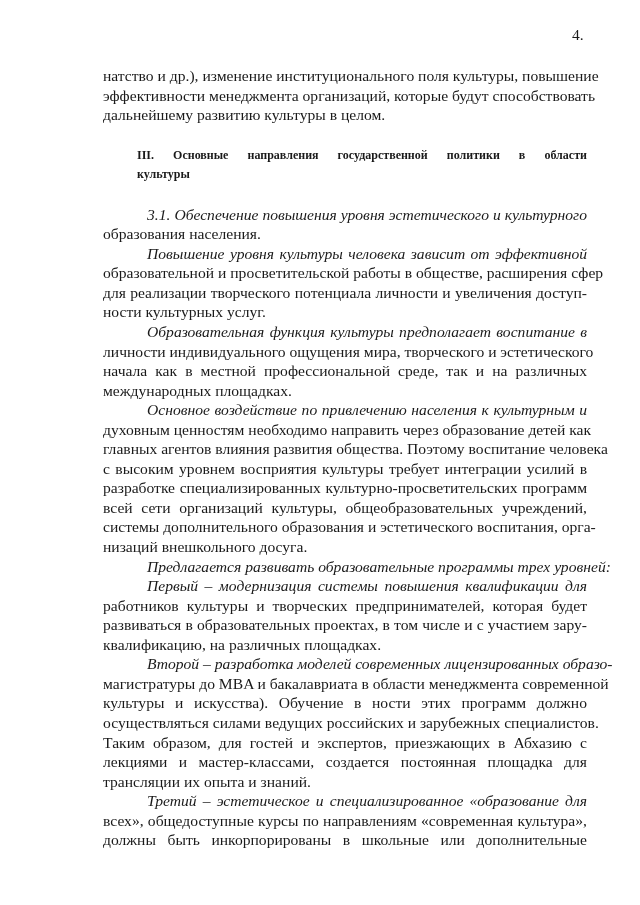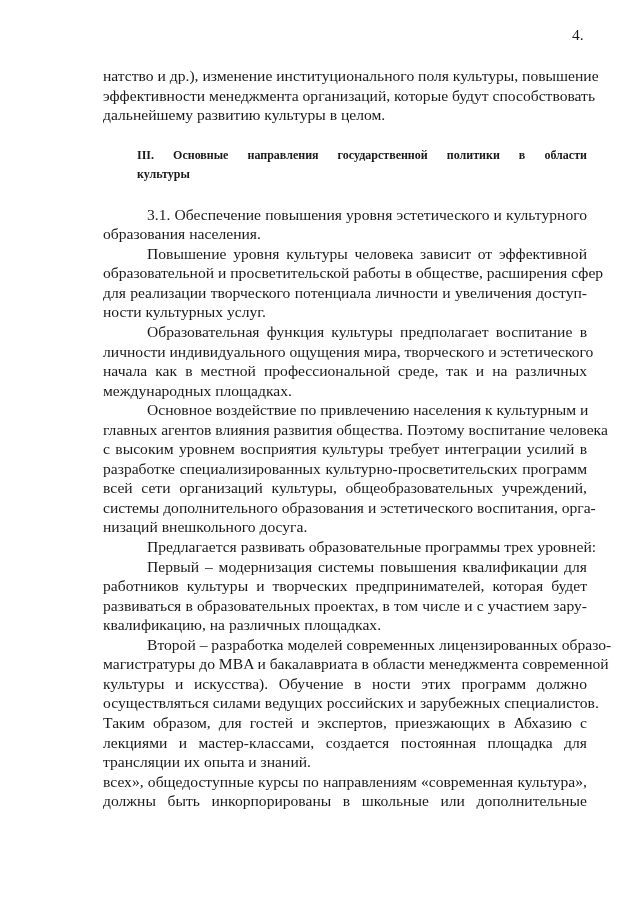--- a/index.html
+++ b/index.html
@@ -15,21 +15,21 @@
   }
   .body-text {
     position: absolute; left: 103px; top: 66px; width: 484px;
     font-size: 15.6px; line-height: 19.55px;
   }
   .line {
     display: block; text-align: justify; text-align-last: justify;
     white-space: nowrap; height: 19.55px;
   }
   .line.last { text-align-last: left; }
-  .indent { padding-left: 44px; }
+  .indent { padding-left: 44px; font-style: italic; }
   .heading {
     font-weight: bold; font-size: 12px; line-height: 19.5px;
     padding-left: 34px; margin-top: 21px; margin-bottom: 20px;
   }
   .heading .line { text-align-last: justify; }
   .heading .line.last { text-align-last: left; }
   .para { margin: 0; }
 </style>
 </head>
 <body>
@@ -63,20 +63,21 @@
 
     <div class="para">
       <span class="line indent">Образовательная функция культуры предполагает воспитание в</span>
       <span class="line">личности индивидуального ощущения мира, творческого и эстетического</span>
       <span class="line">начала как в местной профессиональной среде, так и на различных</span>
       <span class="line last">международных площадках.</span>
     </div>
 
     <div class="para">
       <span class="line indent">Основное воздействие по привлечению населения к культурным и</span>
+      <span class="line">духовным ценностям необходимо направить через образование детей  как</span>
       <span class="line">главных агентов влияния развития общества. Поэтому воспитание человека</span>
       <span class="line">с высоким уровнем восприятия культуры требует интеграции усилий в</span>
       <span class="line">разработке специализированных культурно-просветительских программ</span>
       <span class="line">всей сети организаций культуры, общеобразовательных учреждений,</span>
       <span class="line">системы дополнительного образования и эстетического воспитания, орга-</span>
       <span class="line last">низаций внешкольного досуга.</span>
     </div>
 
     <div class="para">
       <span class="line indent last">Предлагается развивать образовательные программы трех уровней:</span>
@@ -93,18 +94,19 @@
       <span class="line indent">Второй – разработка моделей современных лицензированных образо-</span>
       <span class="line">магистратуры до MBA и бакалавриата в области менеджмента современной</span>
       <span class="line">культуры и искусства). Обучение в ности этих программ должно</span>
       <span class="line">осуществляться силами ведущих российских и зарубежных специалистов.</span>
       <span class="line">Таким образом, для гостей и экспертов, приезжающих в Абхазию с</span>
       <span class="line">лекциями и мастер-классами, создается постоянная площадка для</span>
       <span class="line last">трансляции их опыта и знаний.</span>
     </div>
 
     <div class="para">
+      <span class="line indent">Третий – эстетическое и специализированное «образование для</span>
       <span class="line">всех», общедоступные курсы по направлениям «современная культура»,</span>
       <span class="line">должны быть инкорпорированы в школьные или дополнительные</span>
 
     </div>
   </div>
 </div>
 
 </body></html>

